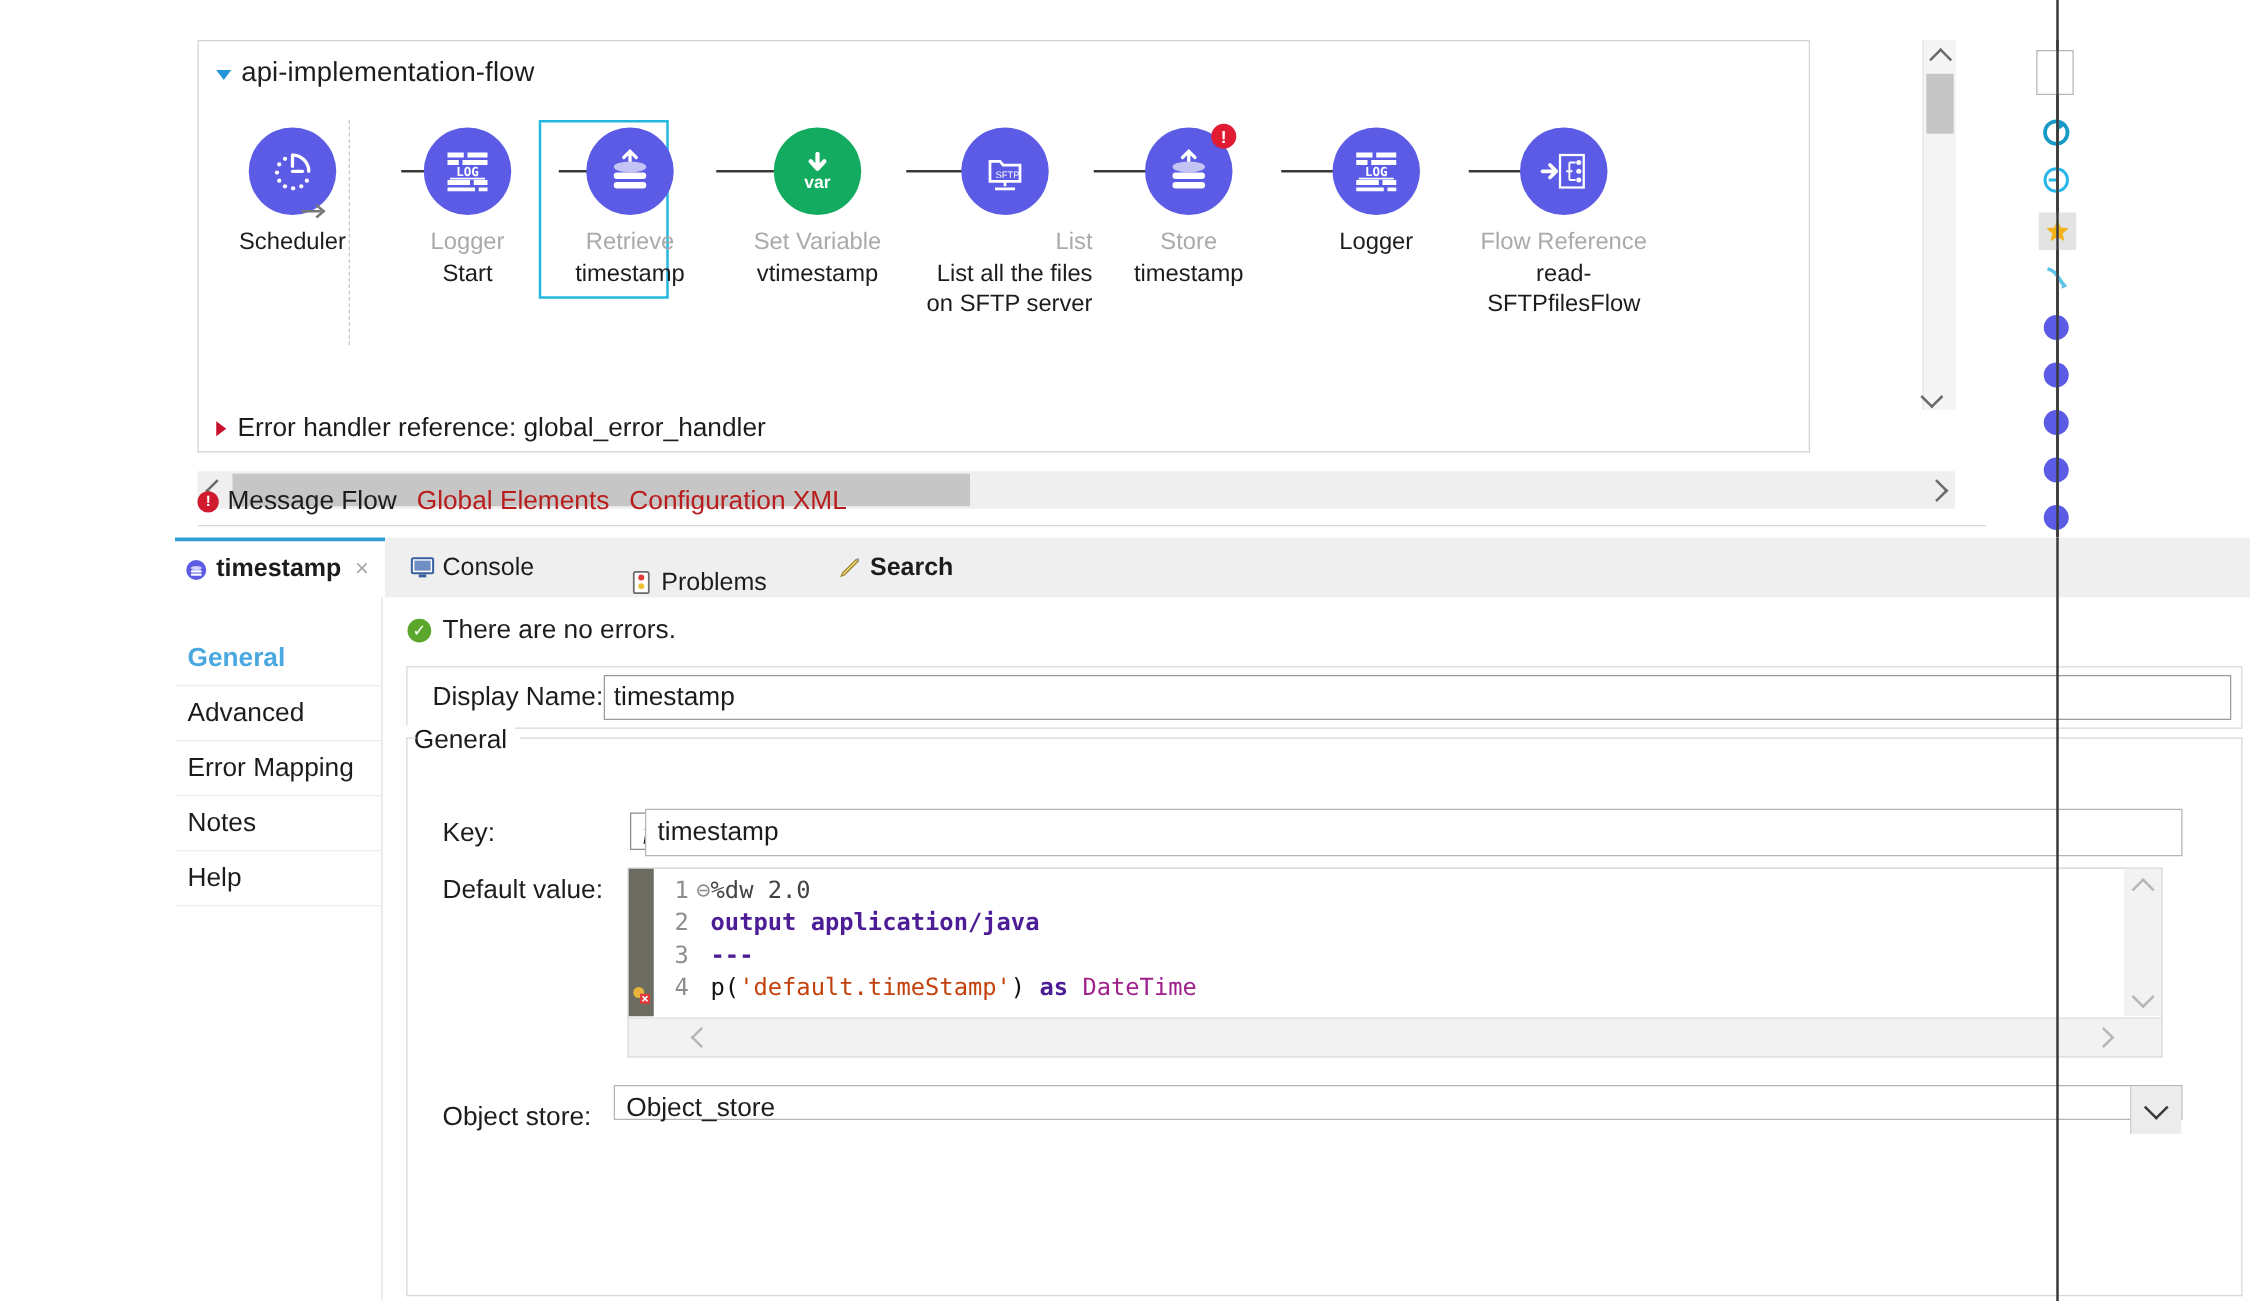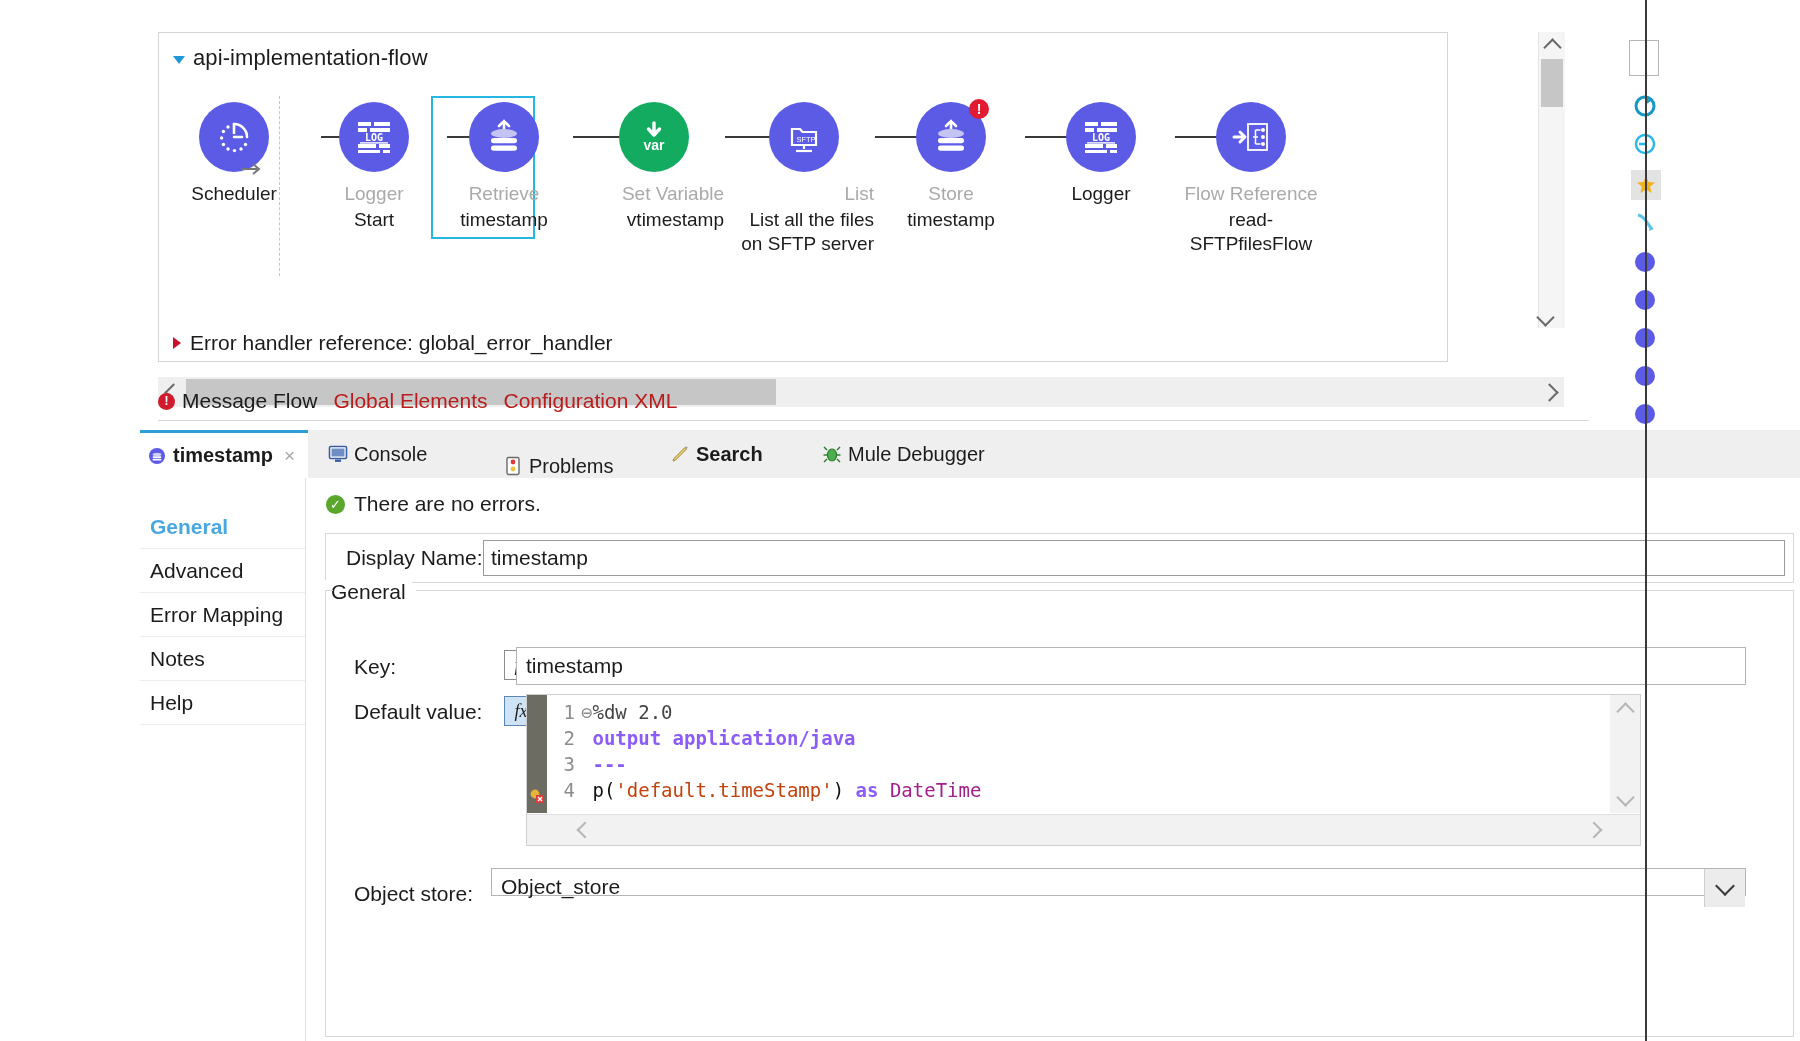--- a/index.html
+++ b/index.html
@@ -135,21 +135,21 @@
           display:flex;align-items:center;justify-content:center;font-size:18px;font-style:italic;font-family:"Liberation Serif",serif;}
   .fx-btn.on{background:#cfe3f7;border-color:#5b86b5;}
   #key-input{position:absolute;left:518px;top:622px;right:6px;height:38px;border:1px solid #b4b4b4;background:#fff;box-sizing:border-box;font-size:21px;padding-left:9px;line-height:36px;}
   #code-wrap{position:absolute;left:518px;top:672px;right:6px;height:150px;border:1px solid #cfcfcf;background:#fff;box-sizing:border-box;}
   #code-gutter{position:absolute;left:0;top:0;width:20px;height:118px;background:#6c6c62;}
   #code-marker{position:absolute;left:2px;top:93px;width:16px;height:16px;}
   #code-lines{position:absolute;left:24px;top:4px;right:32px;font-family:"DejaVu Sans Mono",monospace;font-size:19px;line-height:26px;}
   .cl{white-space:pre;}
   .ln{color:#8d8d8d;display:inline-block;width:24px;text-align:right;margin-right:6px;}
   .fold{color:#8d8d8d;}
-  .kw{color:#8b5cf6;font-weight:bold;}
+  .kw{color:#4c1d95;font-weight:bold;}
   .str{color:#c2410c;}
   .typ{color:#a0208c;}
   .plain{color:#111;}
   .dim{color:#444;}
   #code-vscroll{position:absolute;right:0;top:0;width:30px;height:118px;background:#f2f2f2;}
   #code-vscroll .sb-arrow{width:30px;height:28px;display:flex;align-items:center;justify-content:center;}
   #code-vscroll .dn{position:absolute;bottom:0;left:0;}
   #code-hscroll{position:absolute;left:0;bottom:0;right:0;height:30px;background:#f2f2f2;border-top:1px solid #e0e0e0;}
   #code-hscroll .lft{position:absolute;left:48px;top:0;height:30px;display:flex;align-items:center;}
   #code-hscroll .rgt{position:absolute;right:36px;top:0;height:30px;display:flex;align-items:center;}
@@ -247,21 +247,21 @@
               <ellipse cx="20" cy="16.5" rx="13" ry="4.4" fill="#c3c3f4"></ellipse>
               <rect x="7" y="21" width="26" height="5.2" rx="2.6" fill="#ffffff"></rect>
               <rect x="7" y="28.5" width="26" height="5.2" rx="2.6" fill="#ffffff"></rect>
             </svg>
           </div>
         </div>
         <div class="type">Retrieve</div>
         <div class="name">timestamp</div>
       </div>
 
-      <div class="node green" style="left:415px;text-align:right;">
+      <div class="node green" style="left:415px;">
         <div class="circ-wrap">
           <div class="circ">
             <svg width="42" height="40" viewBox="0 0 42 40">
               <path d="M21 6 v11 M15.5 12 l5.5 6 5.5 -6" stroke="#ffffff" stroke-width="3.4" fill="none" stroke-linecap="round" stroke-linejoin="round"></path>
               <text x="21" y="33" font-family="Liberation Sans, sans-serif" font-size="14" font-weight="bold" fill="#ffffff" text-anchor="middle">var</text>
             </svg>
           </div>
         </div>
         <div class="type">Set Variable</div>
         <div class="name">vtimestamp</div>
@@ -471,34 +471,20 @@
     </div>
 
     <div class="ptab" style="left:530px;font-weight:bold;">
       <svg class="ic" viewBox="0 0 20 20">
         <path d="M3 17 l2.5 -1 11 -11 -1.5 -1.5 -11 11z" fill="#f3d66b" stroke="#9a8534" stroke-width="1"></path>
         <path d="M15 3.5 l1.5 1.5 1.2 -1.2 -1.5 -1.5z" fill="#9a9a9a"></path>
       </svg>
       <span>Search</span>
     </div>
 
-    <div class="ptab" style="left:682px;">
-      <svg class="ic" viewBox="0 0 20 20">
-        <ellipse cx="10" cy="11" rx="4.6" ry="6" fill="#4aaf4a" stroke="#2d7a2d" stroke-width="1.2"></ellipse>
-        <g stroke="#2d7a2d" stroke-width="1.4">
-          <path d="M5 6 L2 3"></path>
-            <path d="M15 6 L18 3"></path>
-            <path d="M5 11 H1.5"></path>
-            <path d="M15 11 H18.5"></path>
-          <path d="M5 15 L2 18"></path>
-            <path d="M15 15 L18 18"></path>
-        </g>
-      </svg>
-      <span>Mule Debugger</span>
-    </div>
   </div>
 
   <div id="prop-body">
 
     <div id="prop-side">
       <div class="spacer"></div>
       <div class="sitem active">General</div>
       <div class="sitem">Advanced</div>
       <div class="sitem">Error Mapping</div>
       <div class="sitem">Notes</div>
@@ -522,21 +508,21 @@
       <div id="general-top-l"></div>
       <div id="general-top-r"></div>
 
       <span class="row-label" style="left:48px;top:177px;">Key:</span>
       <div class="fx-btn" style="left:198px;top:172px;">fx</div>
       <div id="key-input" style="left:210px;top:169px;width:1230px;">timestamp</div>
 
       <span class="row-label" style="left:48px;top:222px;">Default value:</span>
       <div class="fx-btn on" style="left:198px;top:218px;">fx</div>
 
-      <div id="code-wrap" style="left:220px;top:216px;width:1115px;height:152px;">
+      <div id="code-wrap" style="left:196px;top:216px;width:1228px;height:152px;">
         <div id="code-gutter"></div>
         <svg id="code-marker" viewBox="0 0 16 16">
           <circle cx="6" cy="6" r="4.4" fill="#e8b33a"></circle>
           <rect x="7" y="7" width="8" height="8" fill="#e03a3a"></rect>
           <path d="M9 9 l4 4 M13 9 l-4 4" stroke="#ffffff" stroke-width="1.4"></path>
         </svg>
         <div id="code-lines">
           <div class="cl"><span class="ln">1</span><span class="fold">⊖</span><span class="dim">%dw 2.0</span></div>
           <div class="cl"><span class="ln">2</span><span class="fold"> </span><span class="kw">output application/java</span></div>
           <div class="cl"><span class="ln">3</span><span class="fold"> </span><span class="kw">---</span></div>

